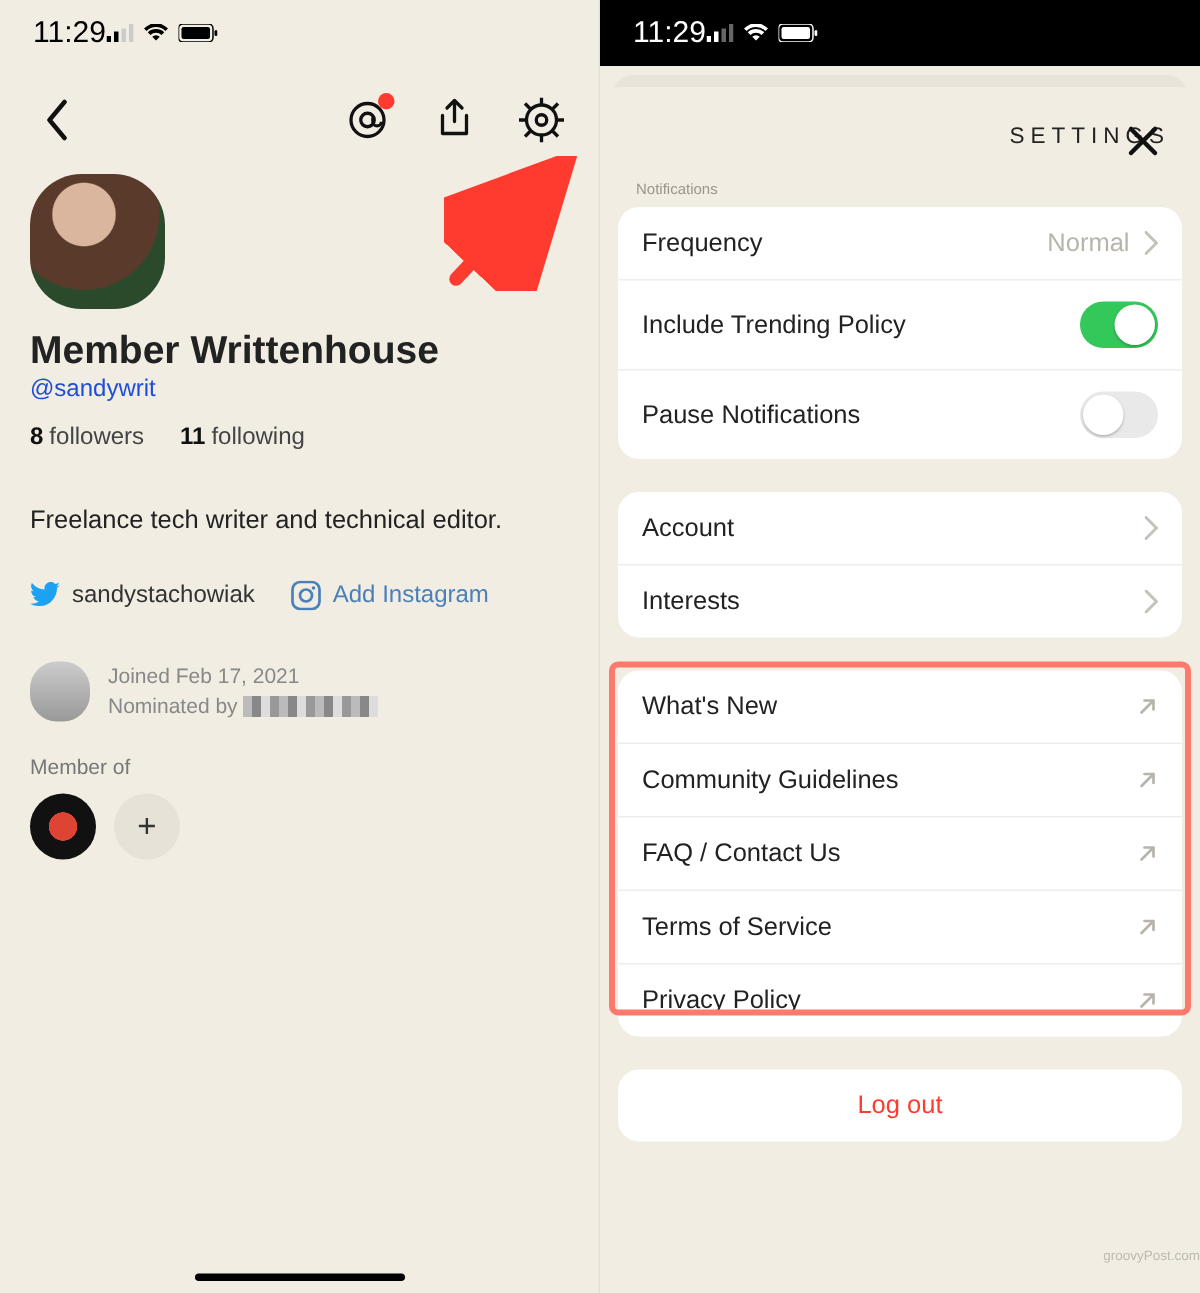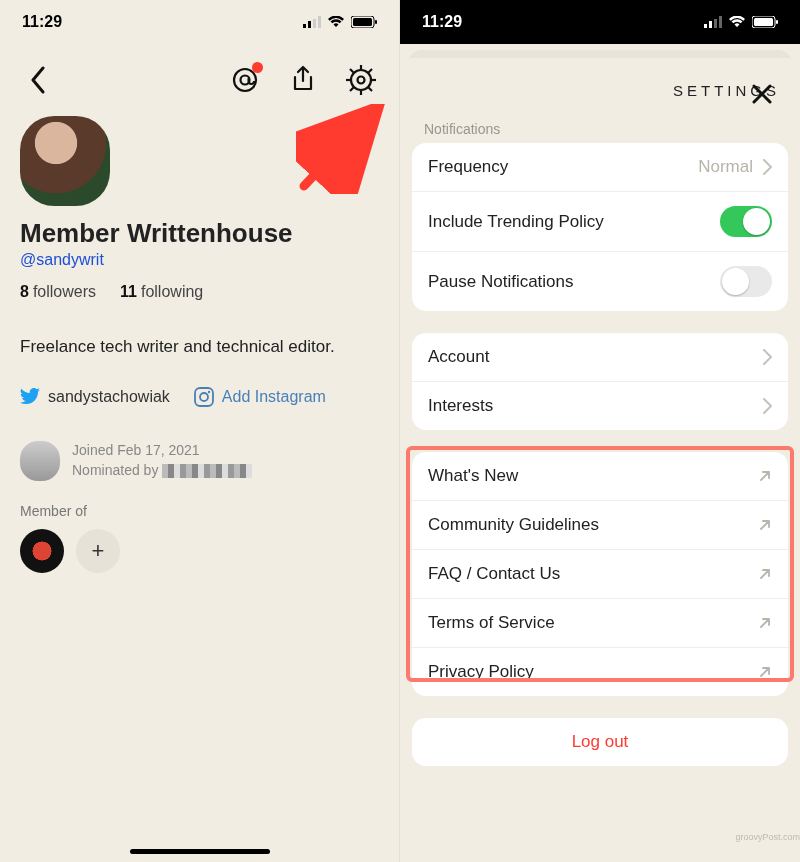--- a/index.html
+++ b/index.html
@@ -18,24 +18,23 @@
     overflow: hidden;
   }
   .phone-left { background: #f1ede3; border-right: 1px solid rgba(0,0,0,0.05); }
   .phone-right { background: #f1ede3; }
 
   
   .status-bar {
     height: 44px;
     display: flex;
     align-items: center;
-    justify-content: space-between;
     padding: 0 22px;
-    font-weight: 700;
-    font-size: 16px;
+    font-weight: 400;
+    font-size: 20px;
   }
   .phone-right .status-bar { background: #000; color: #fff; }
   .status-icons { display: flex; gap: 6px; align-items: center; }
   .status-icons svg { display: block; }
 
   
   .topnav {
     display: flex;
     align-items: center;
     justify-content: space-between;
@@ -82,21 +81,21 @@
     border-radius: 14px 14px 0 0;
     margin: -6px 0 0 0;
     padding-top: 20px;
     min-height: 796px;
     position:relative;
   }
   .sheet-header { display:flex; align-items:center; justify-content:flex-end; position:relative; padding: 4px 20px 22px 20px;}
   .sheet-title { font-size: 15px; font-weight: 500; letter-spacing: 4px; color:#222; }
   .close-x { position:absolute; right:22px; top:0px; width:32px; height:32px; display:flex; align-items:center; justify-content:center;}
 
-  .sec-label { font-size:14px; color:#9a968d; padding: 0 32px 6px 24px; }
+  .sec-label { font-size:10px; color:#9a968d; padding: 0 32px 6px 24px; }
   .card {
     background:#fff; margin: 0 12px 22px 12px; border-radius:14px; overflow:hidden;
   }
   .row {
     display:flex; align-items:center; justify-content:space-between;
     padding: 14px 16px; font-size:17px; color:#222;
     border-top: 1px solid #eee;
   }
   .row:first-child { border-top:none; }
   .row .right { display:flex; align-items:center; gap:10px; color:#b7b4ab; }

